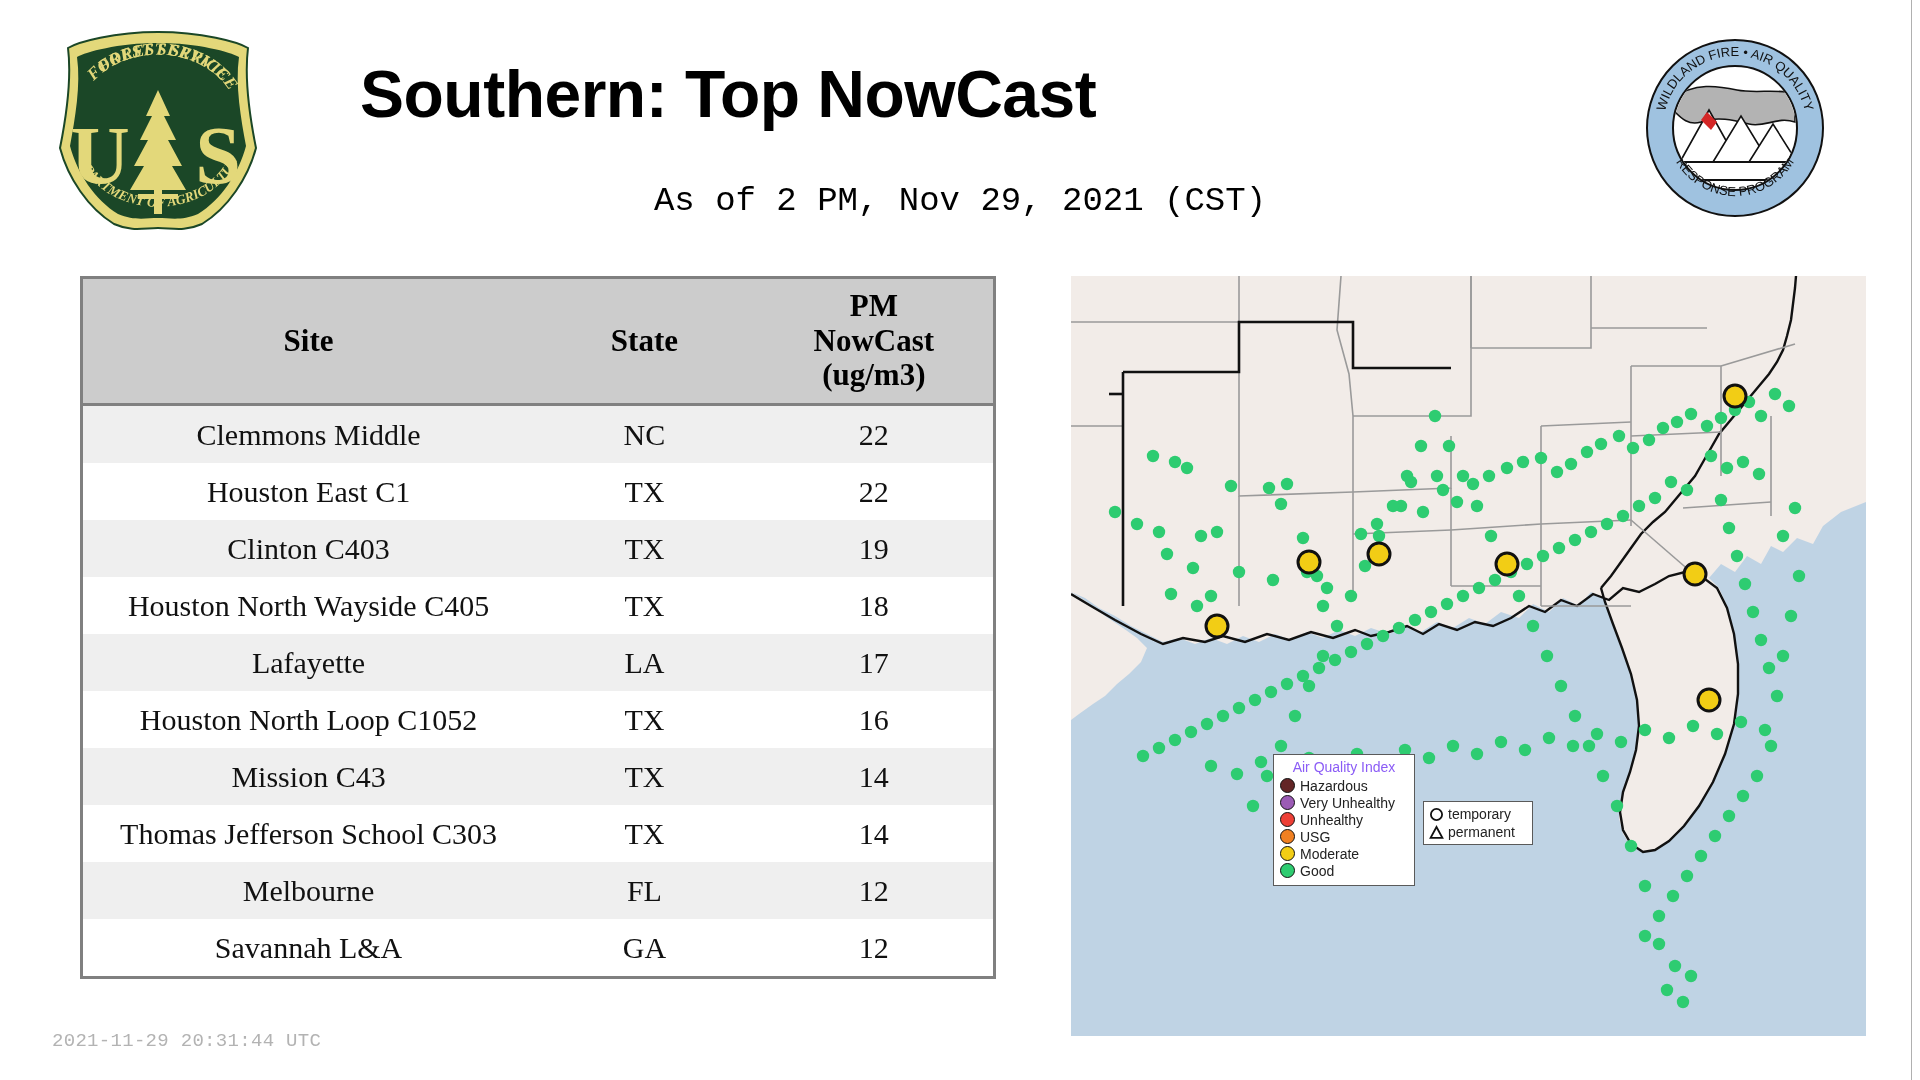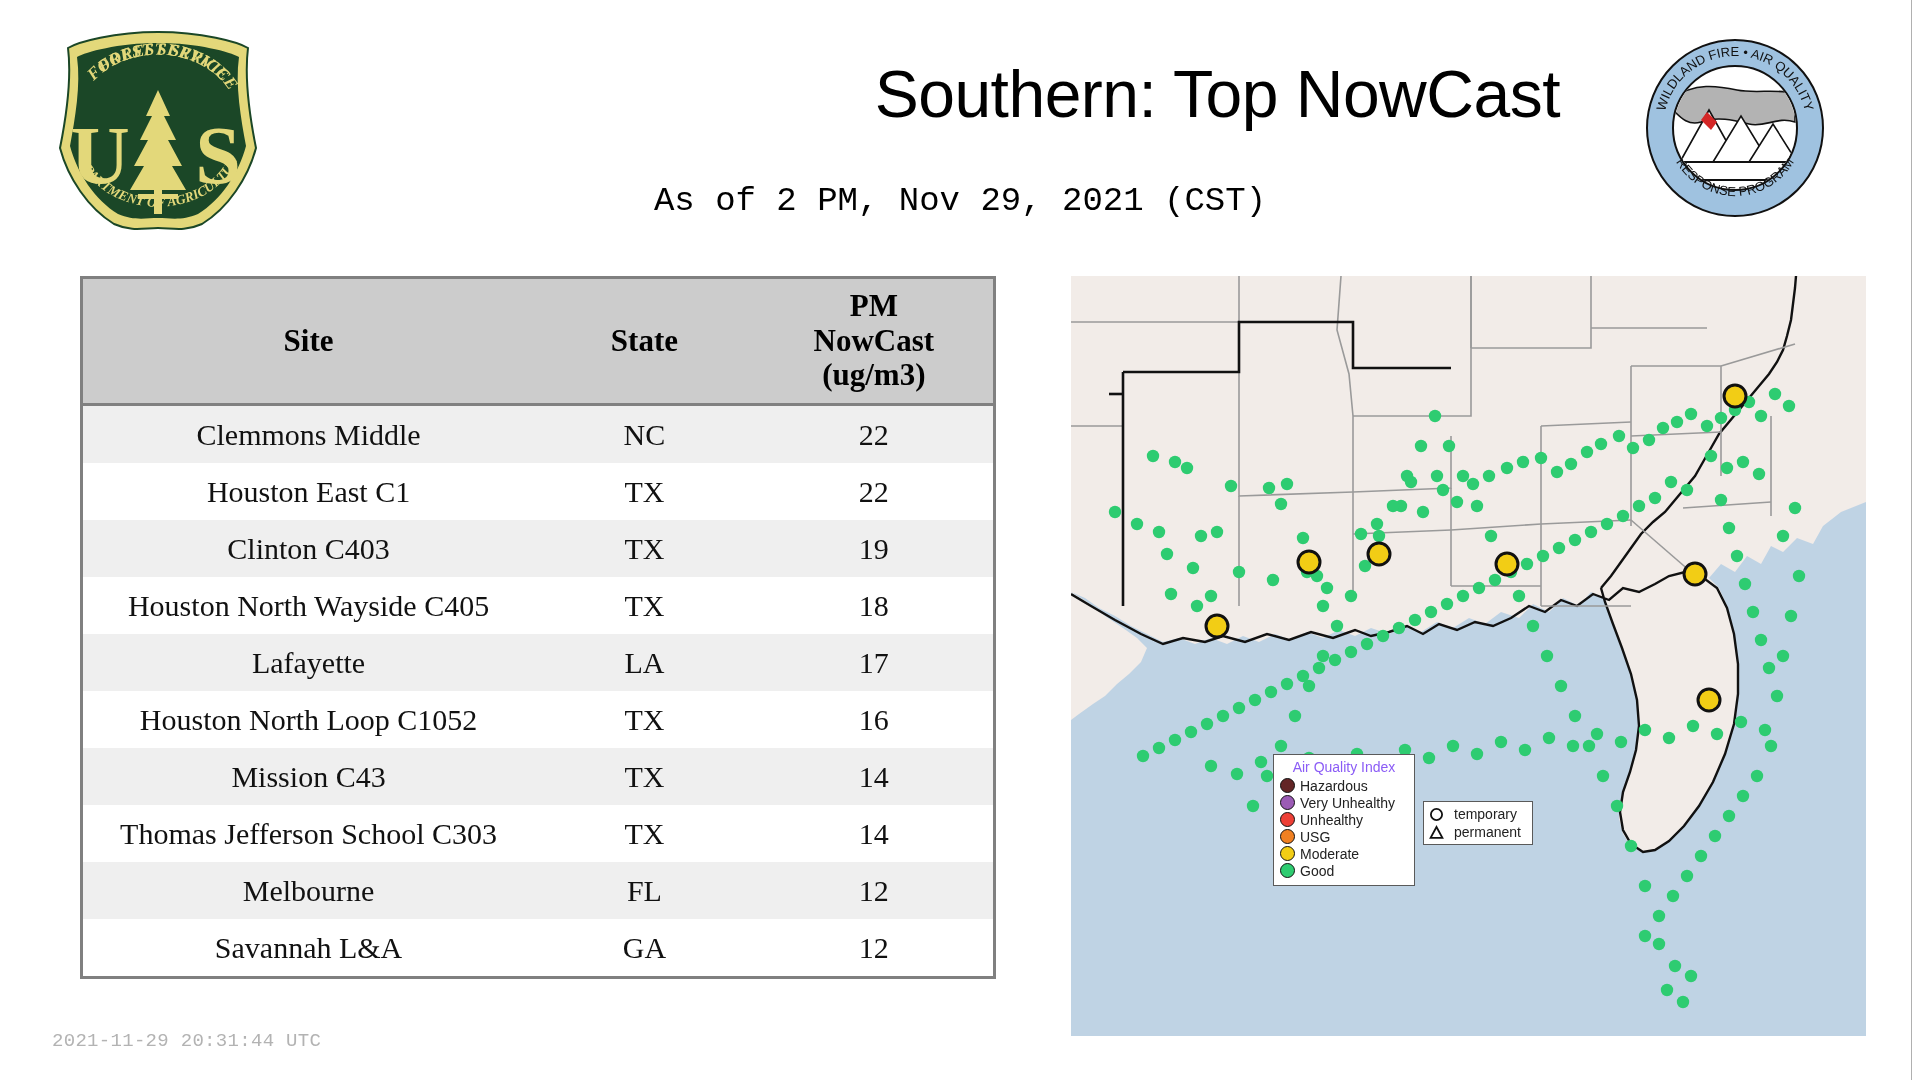--- a/index.html
+++ b/index.html
@@ -7,22 +7,22 @@
     width:1920px;height:1080px;background:#ffffff;overflow:hidden;position:relative;
     font-family:"Liberation Sans",sans-serif;
   }
   .page-edge{position:absolute;top:0;right:8px;width:1px;height:1080px;background:#b0b0b0;}
 
   
   .fs-logo{position:absolute;left:52px;top:28px;width:212px;height:205px;}
   .wf-logo{position:absolute;left:1645px;top:38px;width:180px;height:180px;}
 
   .title{
-    position:absolute;left:360px;top:60px;width:1200px;text-align:right;
-    font-size:66px;line-height:1.05;color:#000;font-weight:400;letter-spacing:-0.5px;
+    position:absolute;left:360px;top:60px;width:1200px;text-align:left;
+    font-size:66px;line-height:1.05;color:#000;font-weight:700;letter-spacing:-0.5px;
     font-family:"Liberation Sans",sans-serif;
   }
   .subtitle{
     position:absolute;left:360px;top:182px;width:1200px;text-align:center;
     font-size:34px;color:#000;font-weight:400;
     font-family:Liberation Mono, monospace;
   }
 
   
   .table-wrap{
@@ -61,21 +61,21 @@
   .legend{
     position:absolute;background:#ffffff;border:1px solid #5a5a5a;
     font-family:"Liberation Sans",sans-serif;color:#222;
   }
   .legend-aqi{left:202px;top:478px;width:128px;padding:4px 6px 6px 6px;}
   .legend-aqi .lg-title{font-size:14px;text-align:center;margin-bottom:2px;color:#8b5cf6;}
   .lg-row{display:flex;align-items:center;gap:5px;height:17px;}
   .lg-dot{width:13px;height:13px;border-radius:50%;border:1.4px solid #111;flex:0 0 auto;}
   .lg-label{font-size:14px;line-height:1;white-space:nowrap;}
   .legend-sym{left:352px;top:525px;width:98px;padding:3px 5px;}
-  .sym-row{display:flex;align-items:center;gap:10px;height:18px;}
+  .sym-row{display:flex;align-items:center;gap:4px;height:18px;}
   .sym-label{font-size:14px;line-height:1;}
 </style>
 </head>
 <body>
 
 <div class="page-edge"></div>
 
 <div class="fs-logo">
   <svg viewBox="0 0 212 205" width="212" height="205">
     <path d="M106 4 C 150 4 186 14 196 20 C 192 52 198 90 204 120

